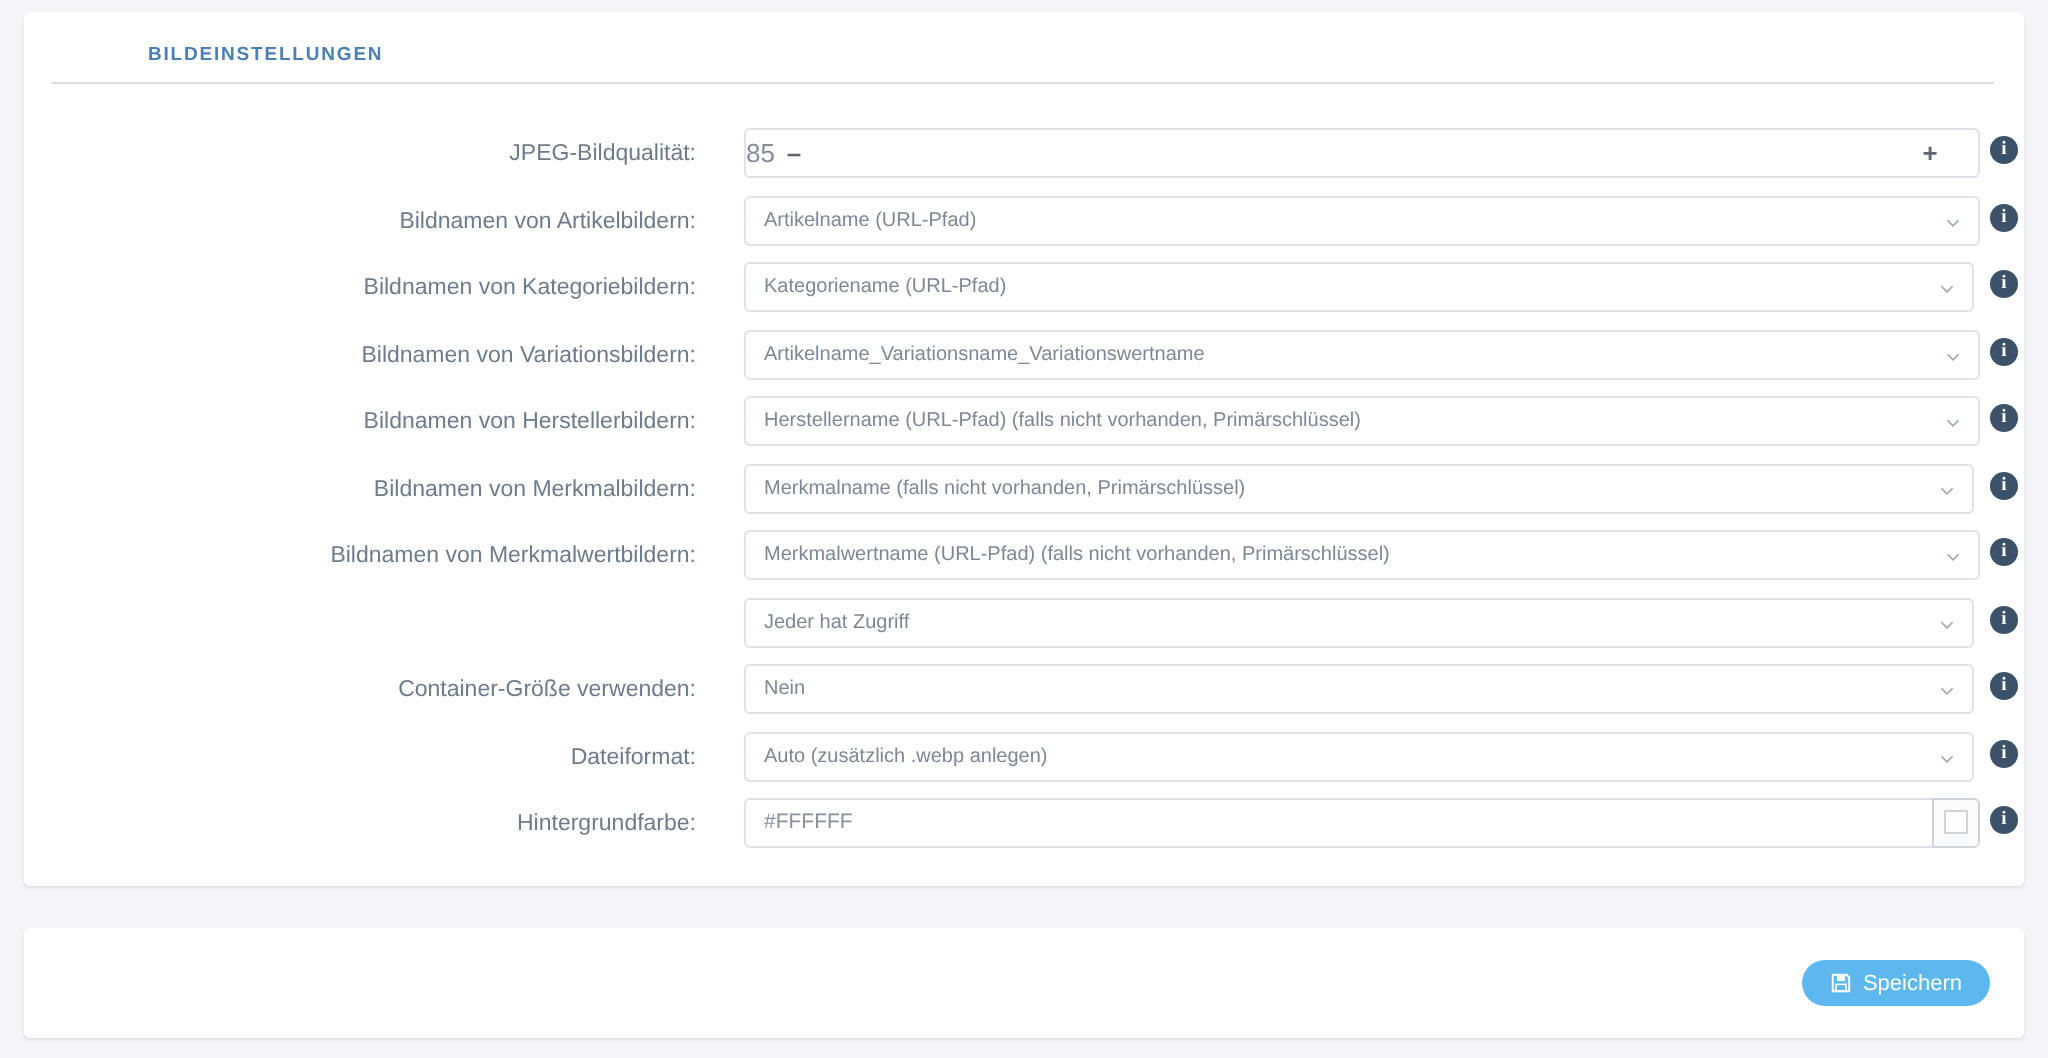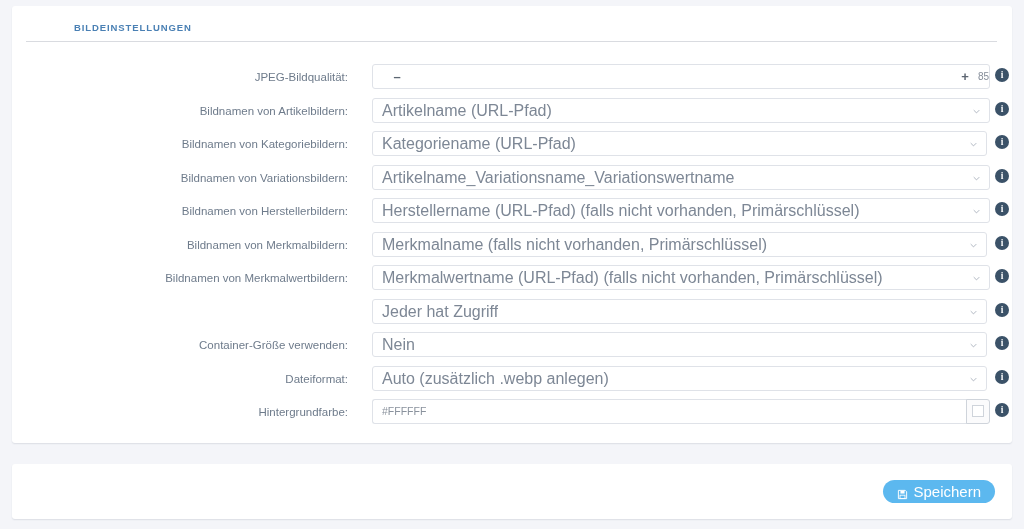--- a/index.html
+++ b/index.html
@@ -117,43 +117,43 @@
   }
   .stepper-minus { left: 7px; }
   .stepper-plus  { right: 7px; }
   .stepper-value {
     position: absolute;
     left: 0;
     right: 0;
     top: 0;
     height: 23px;
     line-height: 23px;
-    text-align: right;
-    font-size: 10px;
+    text-align: left;
+    font-size: 13px;
     color: #848c98;
   }
 
   
   .select {
     width: 618px;
     height: 25px;
     border: 1px solid #dfe2e8;
     border-radius: 3px;
     background: #ffffff;
     box-sizing: border-box;
     position: relative;
   }
   .select.narrow { width: 615px; }
   .select-value {
     position: absolute;
     left: 9px;
     top: 0;
     height: 23px;
     line-height: 23px;
-    font-size: 16px;
+    font-size: 10px;
     color: #7d8795;
     white-space: nowrap;
     overflow: hidden;
     max-width: 580px;
   }
   .chevron {
     position: absolute;
     right: 9px;
     top: 9px;
     width: 7px;
@@ -233,21 +233,21 @@
   .save-button {
     position: absolute;
     right: 17px;
     top: 16px;
     height: 23px;
     padding: 0 14px;
     border: none;
     border-radius: 12px;
     background: #5cb8ef;
     color: #ffffff;
-    font-size: 15px;
+    font-size: 11px;
     font-family: "Liberation Sans", sans-serif;
     display: flex;
     align-items: center;
     gap: 5px;
     cursor: pointer;
   }
   .save-icon {
     width: 11px;
     height: 11px;
     display: block;

